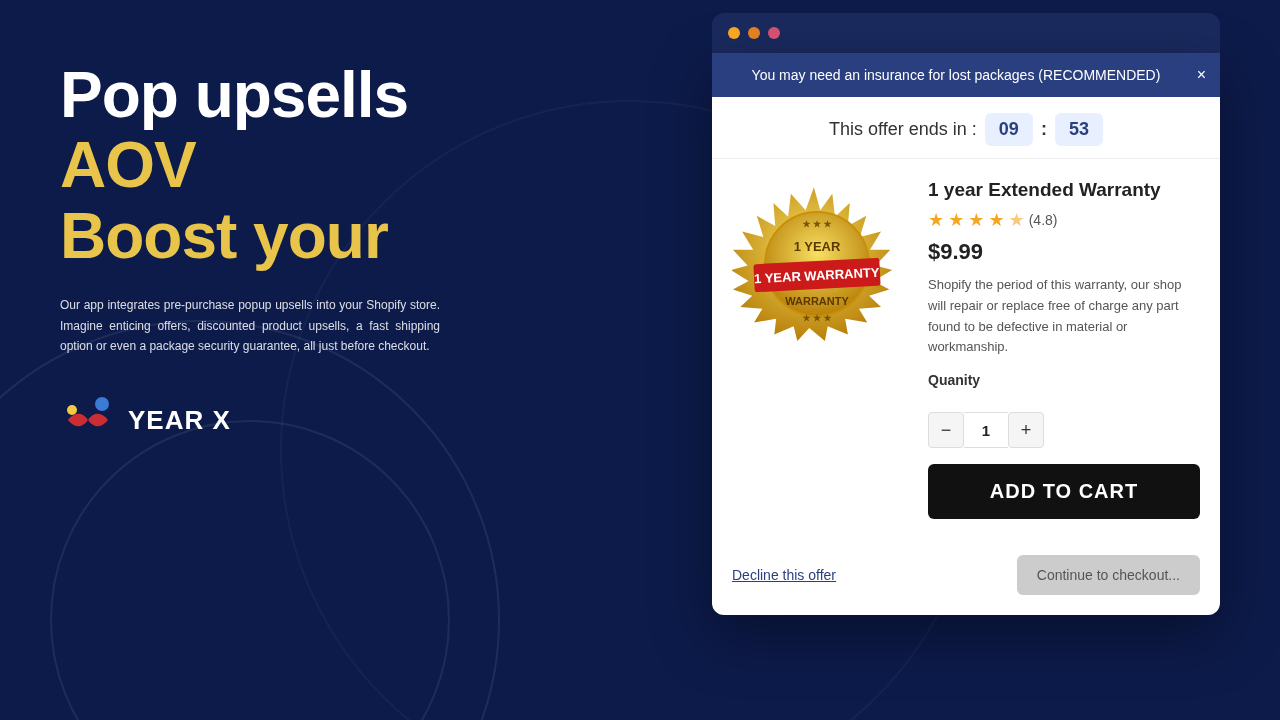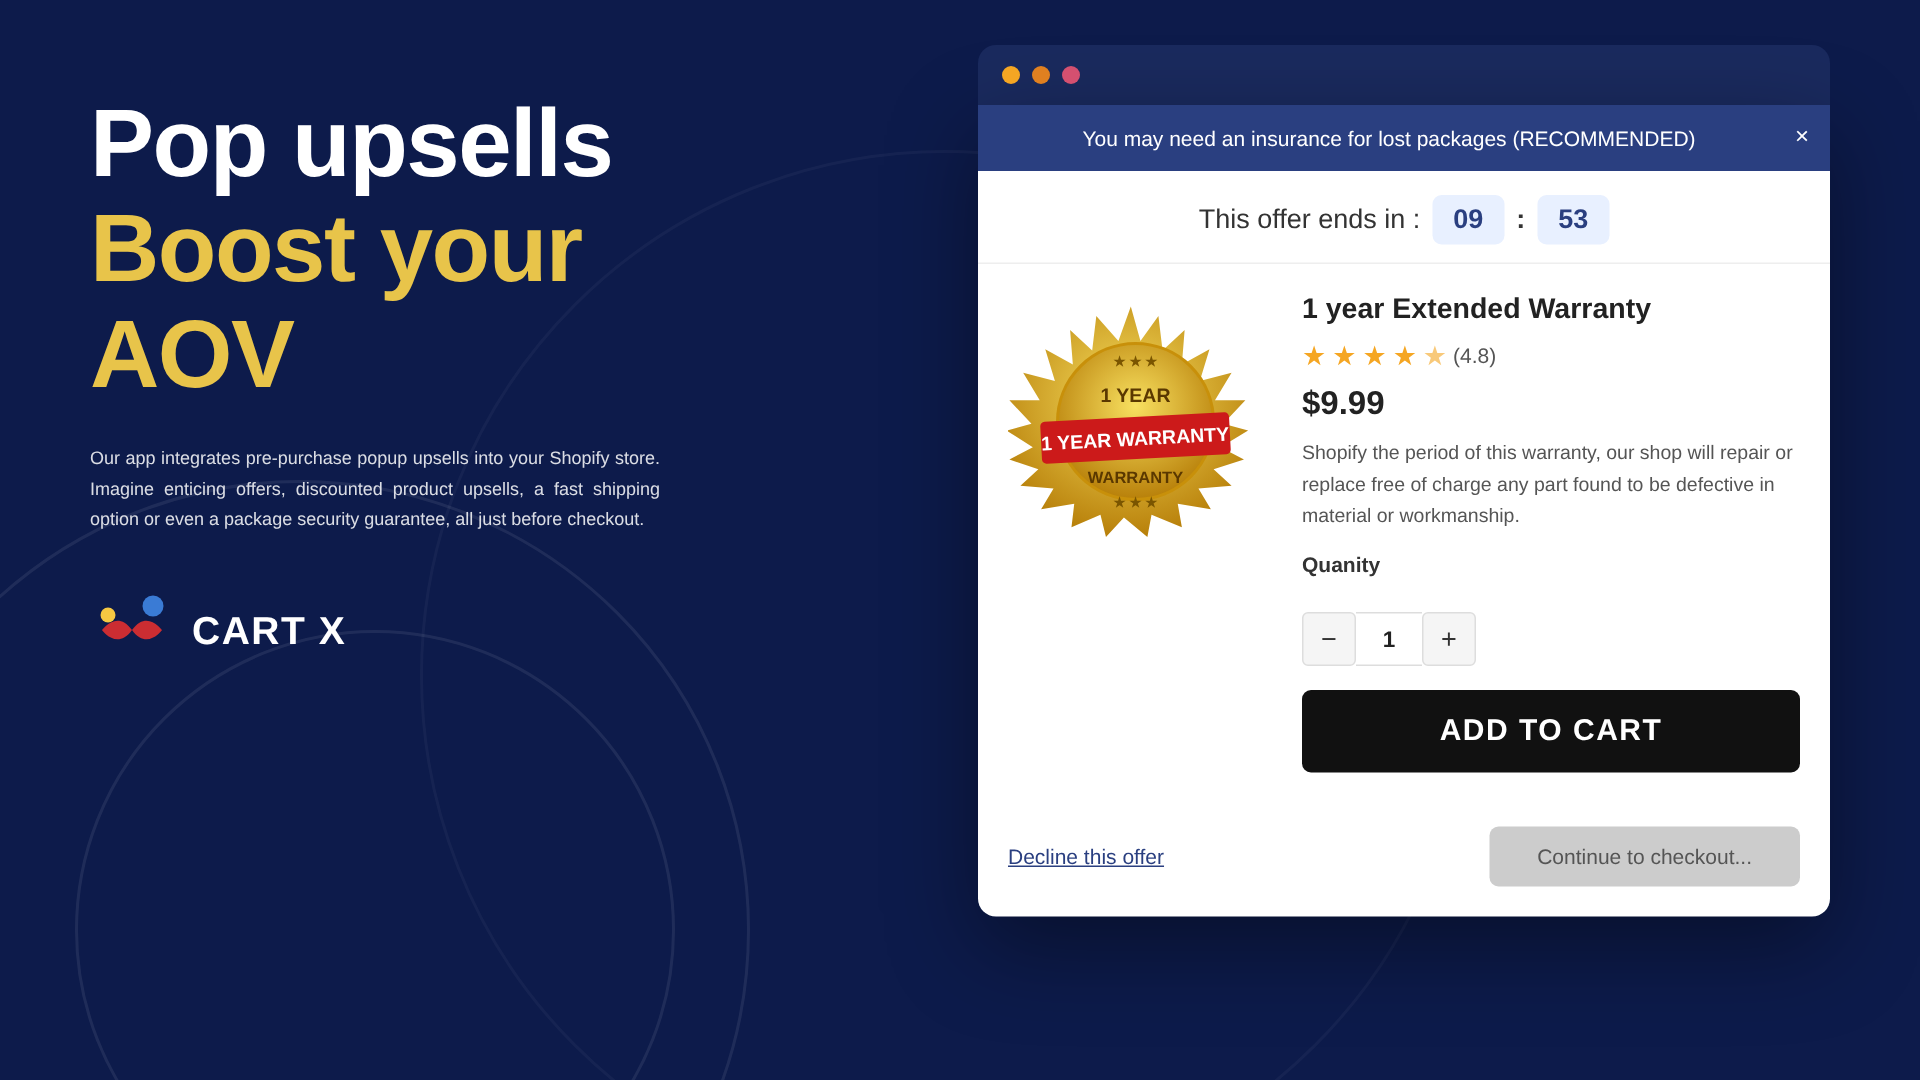--- a/index.html
+++ b/index.html
@@ -85,22 +85,22 @@
       font-size: 26px;
       font-weight: 700;
       color: #ffffff;
       letter-spacing: 1px;
     }
 
     
     .browser-mockup {
       position: absolute;
       right: 60px;
-      top: 30px;
-      width: 568px;
+      top: 13px;
+      width: 508px;
     }
     .browser-bar {
       background: #1a2a5e;
       border-radius: 12px 12px 0 0;
       padding: 14px 16px;
       display: flex;
       gap: 8px;
       align-items: center;
     }
     .dot {
@@ -289,51 +289,51 @@
     .decline-link {
       color: #2a3f80;
       font-size: 14px;
       text-decoration: underline;
       cursor: pointer;
     }
     .continue-btn {
       background: #ccc;
       color: #555;
       font-size: 14px;
-      padding: 12px 32px;
+      padding: 12px 20px;
       border: none;
       border-radius: 6px;
       cursor: pointer;
     }
   </style>
 </head>
 <body>
 
 <div class="bg-circles">
   <div class="bg-circle bg-circle-1"></div>
   <div class="bg-circle bg-circle-2"></div>
   <div class="bg-circle bg-circle-3"></div>
 </div>
 
 <div class="left-panel">
   <div class="headline-white">Pop upsells</div>
+  <div class="headline-gold">AOV</div>
   <div class="headline-gold">Boost your</div>
-  <div class="headline-gold">AOV</div>
   <p class="description">Our app integrates pre-purchase popup upsells into your Shopify store. Imagine enticing offers, discounted product upsells, a fast shipping option or even a package security guarantee, all just before checkout.</p>
   <div class="logo-area">
 
     <svg class="logo-icon" viewBox="0 0 56 56" xmlns="http://www.w3.org/2000/svg">
 
       <path d="M8 28 C8 28 18 14 28 28 C38 14 48 28 48 28 C48 28 38 42 28 28 C18 42 8 28 8 28Z" fill="#e03030" opacity="0.9"></path>
 
       <circle cx="42" cy="12" r="7" fill="#3a7bd5"></circle>
 
       <circle cx="12" cy="18" r="5" fill="#f5c842"></circle>
     </svg>
-    <span class="logo-text">CART X</span>
+    <span class="logo-text">YEAR X</span>
   </div>
 </div>
 
 <div class="browser-mockup">
   <div class="browser-bar">
     <div class="dot dot-yellow"></div>
     <div class="dot dot-orange"></div>
     <div class="dot dot-pink"></div>
   </div>
 

